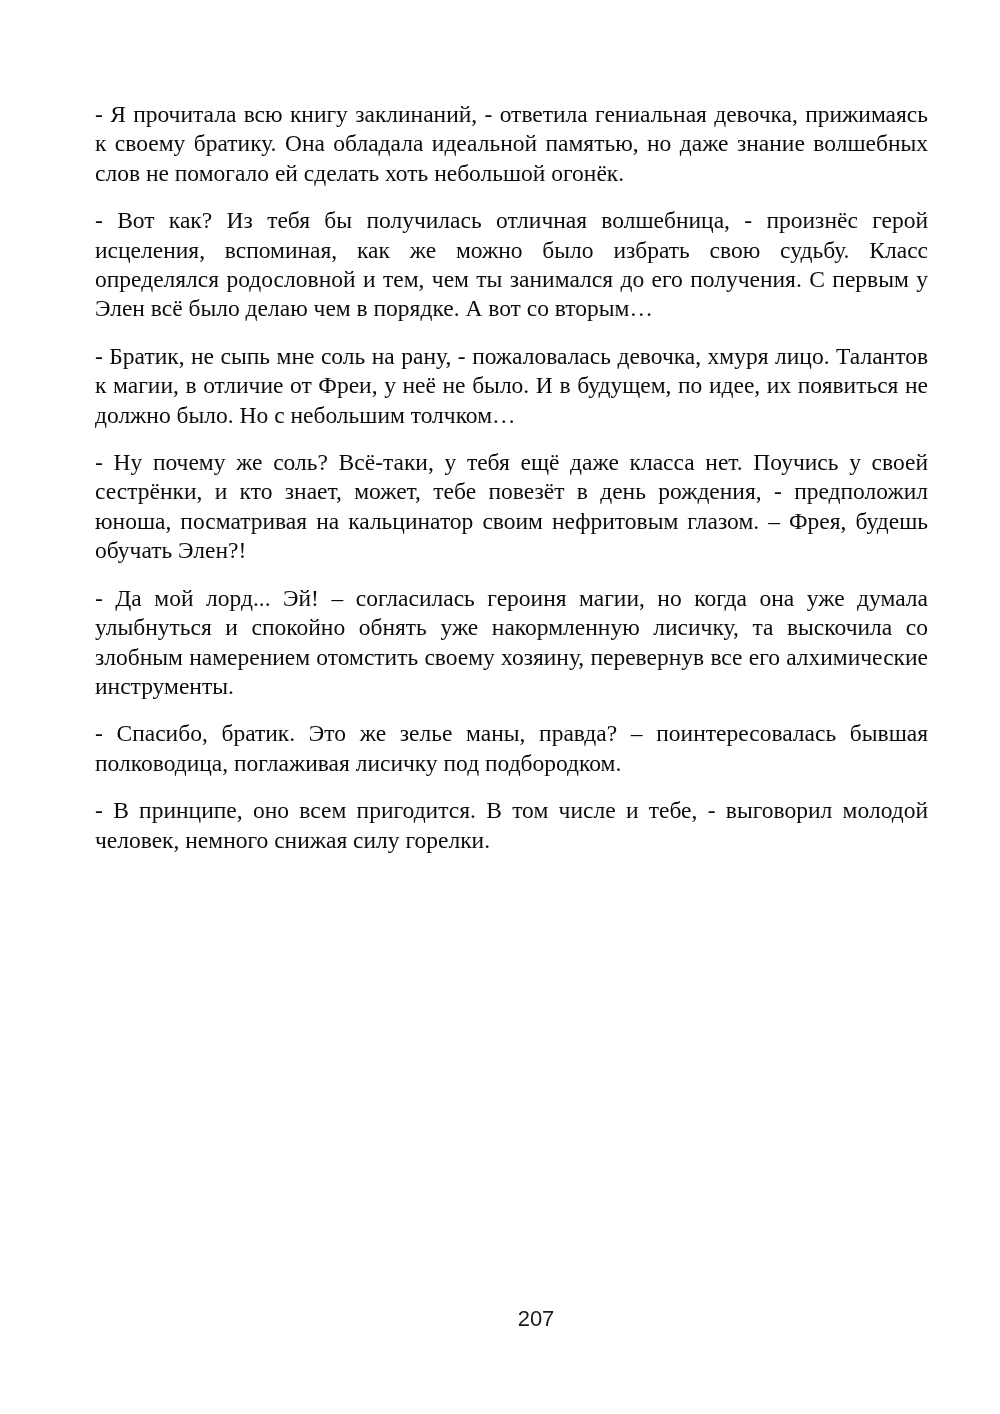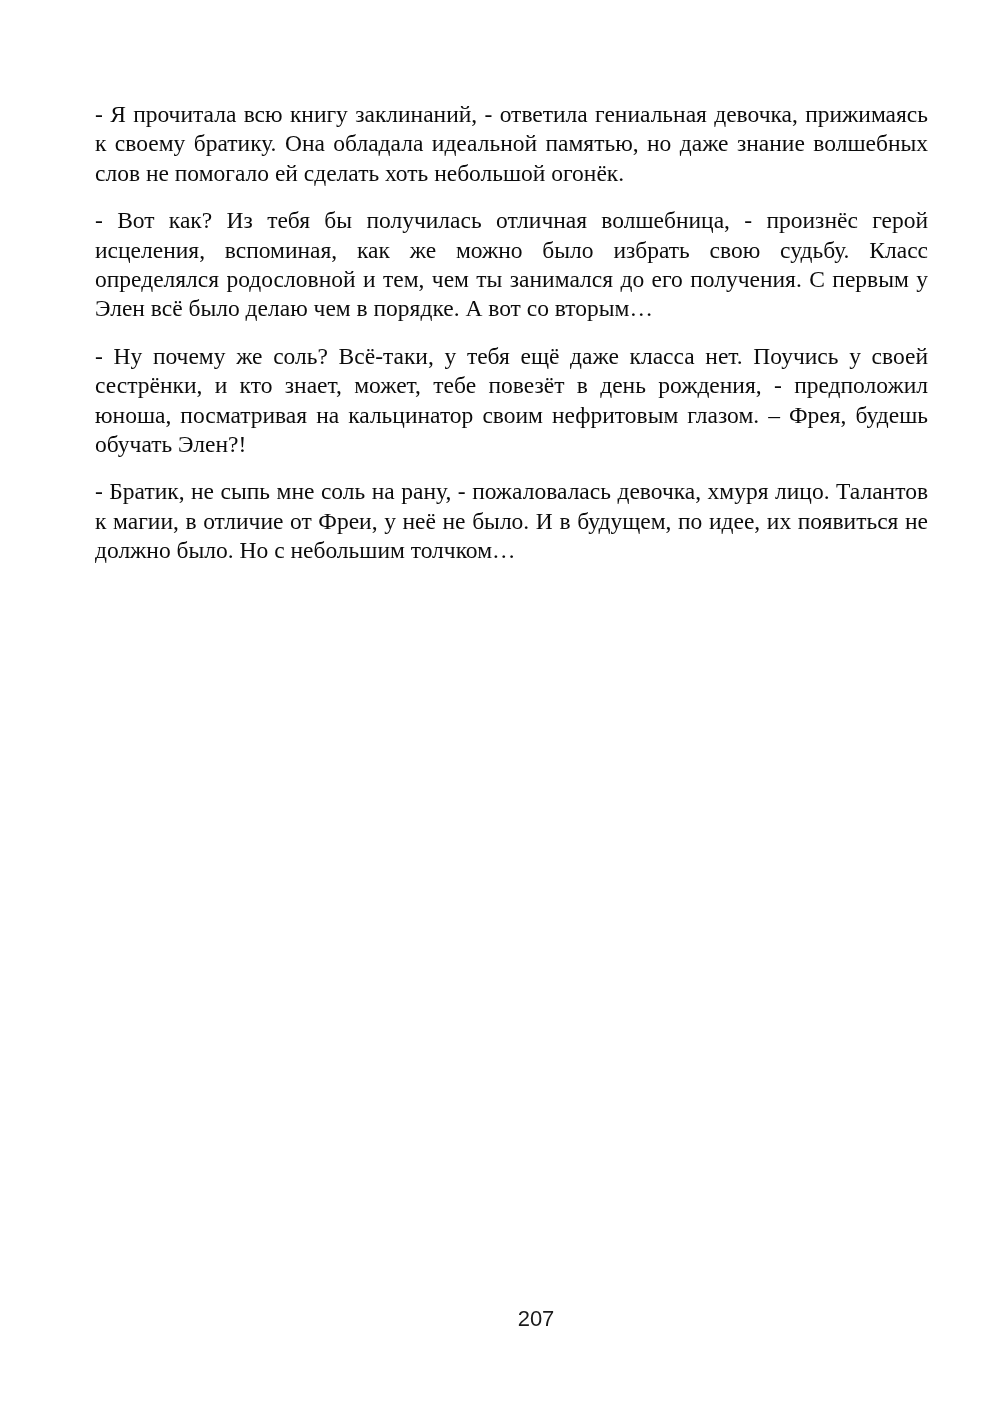--- a/index.html
+++ b/index.html
@@ -46,19 +46,22 @@
     color: #1a1a1a;
   }
 </style>
 </head>
 <body>
 
 <div class="page">
   <div class="content">
     <p>- Я прочитала всю книгу заклинаний, - ответила гениальная девочка, прижимаясь к своему братику. Она обладала идеальной памятью, но даже знание волшебных слов не помогало ей сделать хоть небольшой огонёк.</p>
     <p>- Вот как? Из тебя бы получилась отличная волшебница, - произнёс герой исцеления, вспоминая, как же можно было избрать свою судьбу. Класс определялся родословной и тем, чем ты занимался до его получения. С первым у Элен всё было делаю чем в порядке. А вот со вторым…</p>
+    <p>- Братик, не сыпь мне соль на рану, - пожаловалась девочка, хмуря лицо. Талантов к магии, в отличие от Фреи, у неё не было. И в будущем, по идее, их появиться не должно было. Но с небольшим толчком…</p>
     <p>- Ну почему же соль? Всё-таки, у тебя ещё даже класса нет. Поучись у своей сестрёнки, и кто знает, может, тебе повезёт в день рождения, - предположил юноша, посматривая на кальцинатор своим нефритовым глазом. – Фрея, будешь обучать Элен?!</p>
-    <p>- Братик, не сыпь мне соль на рану, - пожаловалась девочка, хмуря лицо. Талантов к магии, в отличие от Фреи, у неё не было. И в будущем, по идее, их появиться не должно было. Но с небольшим толчком…</p>
+    <p>- Да мой лорд... Эй! – согласилась героиня магии, но когда она уже думала улыбнуться и спокойно обнять уже накормленную лисичку, та выскочила со злобным намерением отомстить своему хозяину, перевернув все его алхимические инструменты.</p>
+    <p>- Спасибо, братик. Это же зелье маны, правда? – поинтересовалась бывшая полководица, поглаживая лисичку под подбородком.</p>
+    <p>- В принципе, оно всем пригодится. В том числе и тебе, - выговорил молодой человек, немного снижая силу горелки.</p>
   </div>
   <div class="footer">
     <span>207</span>
   </div>
 </div>
 
 </body></html>

